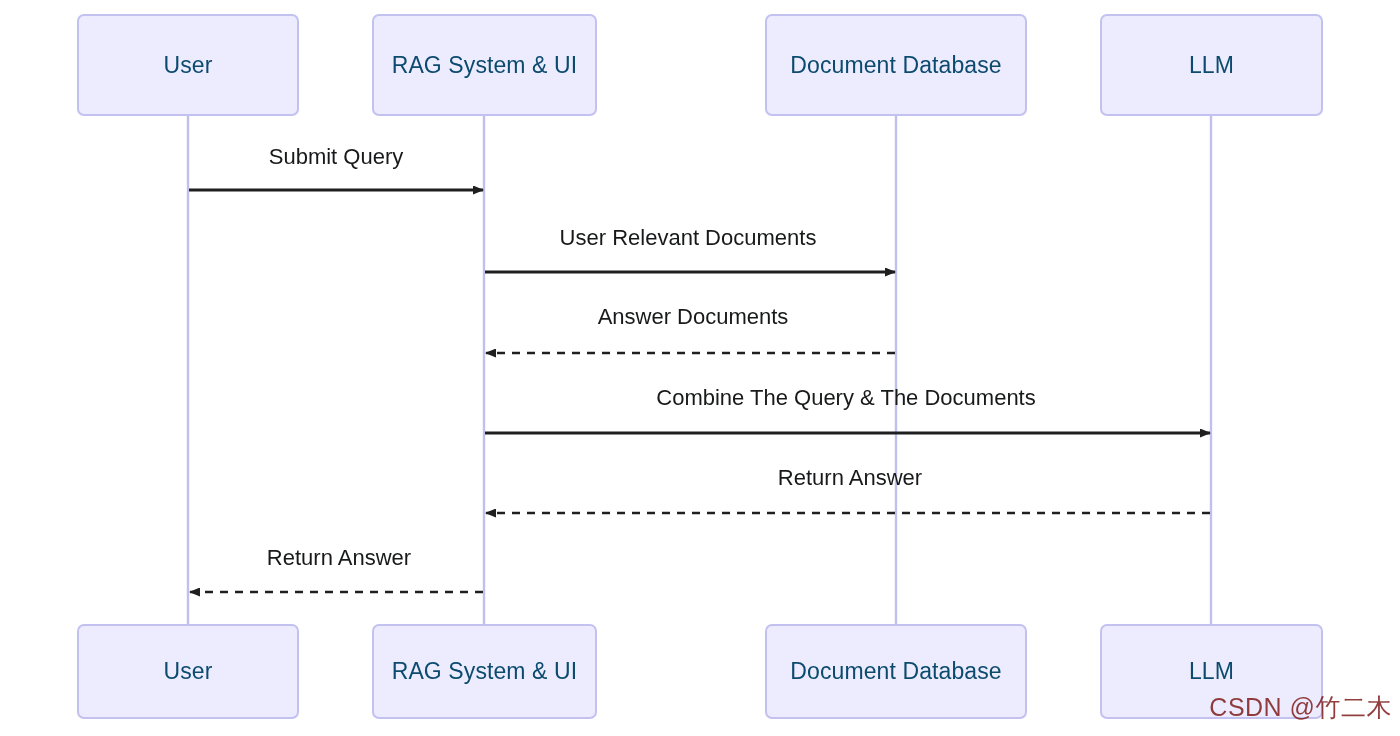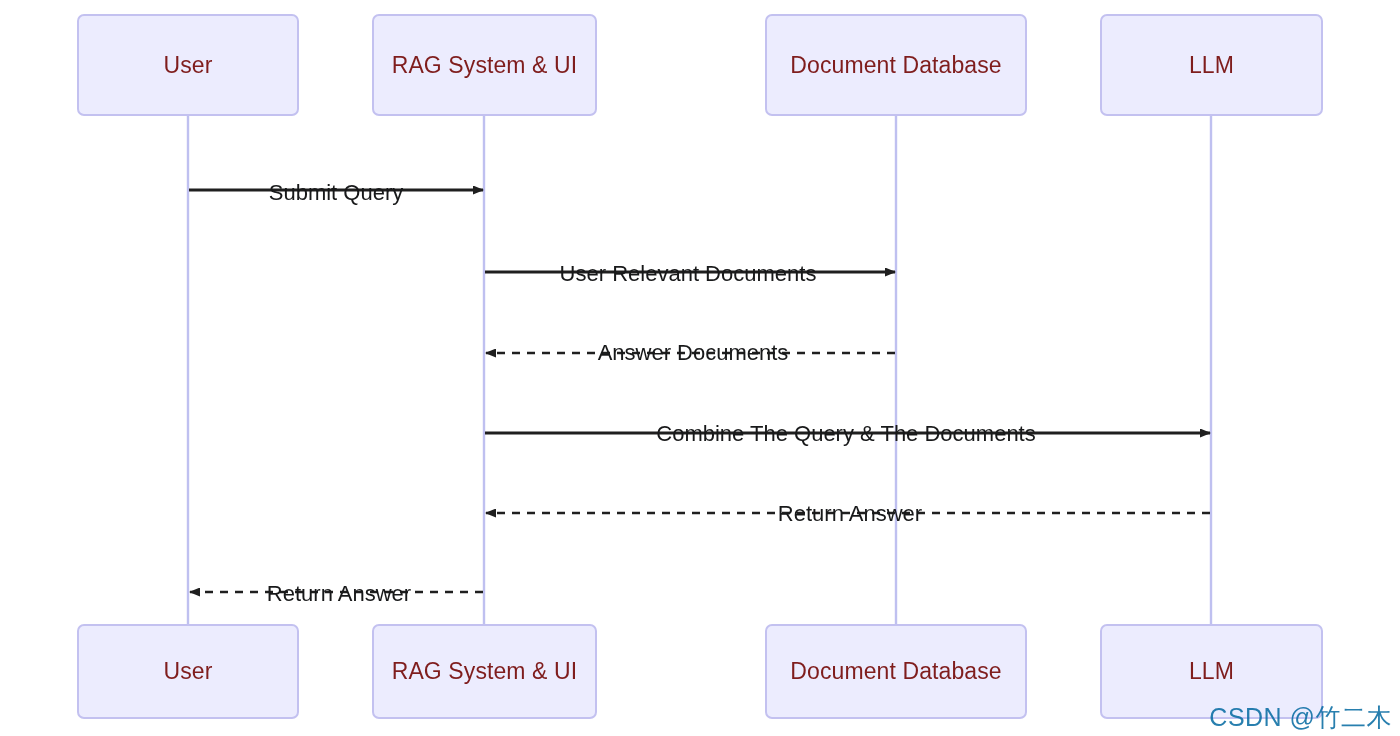--- a/index.html
+++ b/index.html
@@ -31,42 +31,41 @@
     background: #ECECFE;
     border: 2px solid #C3C1F0;
     border-radius: 7px;
     display: flex;
     align-items: center;
     justify-content: center;
   }
   .actor-label {
     font-family: "Liberation Sans", "DejaVu Sans", sans-serif;
     font-size: 23px;
-    color: #7f1d1d;
+    color: #0c4a6e;
     line-height: 1;
     white-space: nowrap;
     letter-spacing: 0.1px;
   }
   .msg-label {
     position: absolute;
     font-family: "Liberation Sans", "DejaVu Sans", sans-serif;
     font-size: 22px;
     color: #18191A;
     white-space: nowrap;
     line-height: 1;
     transform: translateX(-50%);
-    margin-top: 36px;
   }
   .watermark {
     position: absolute;
     right: 8px;
-    bottom: 2px;
+    bottom: 12px;
     font-family: "Liberation Sans", "DejaVu Sans", sans-serif;
     font-size: 25px;
-    color: #0369a1;
+    color: #7f1d1d;
     opacity: 0.85;
     white-space: nowrap;
     letter-spacing: 0.5px;
   }
 </style>
 </head>
 <body>
 
 <div id="diagram-root">
 

